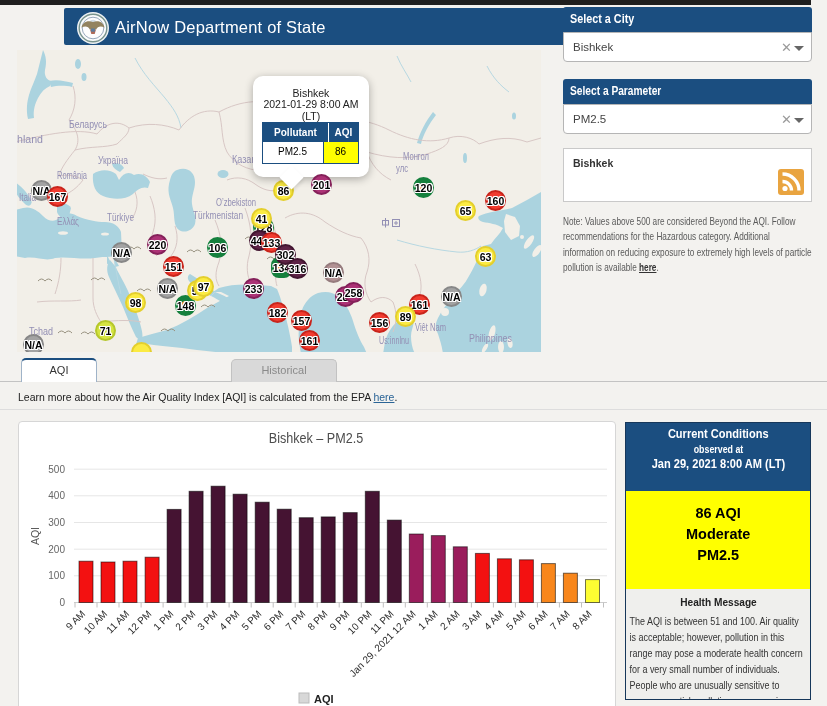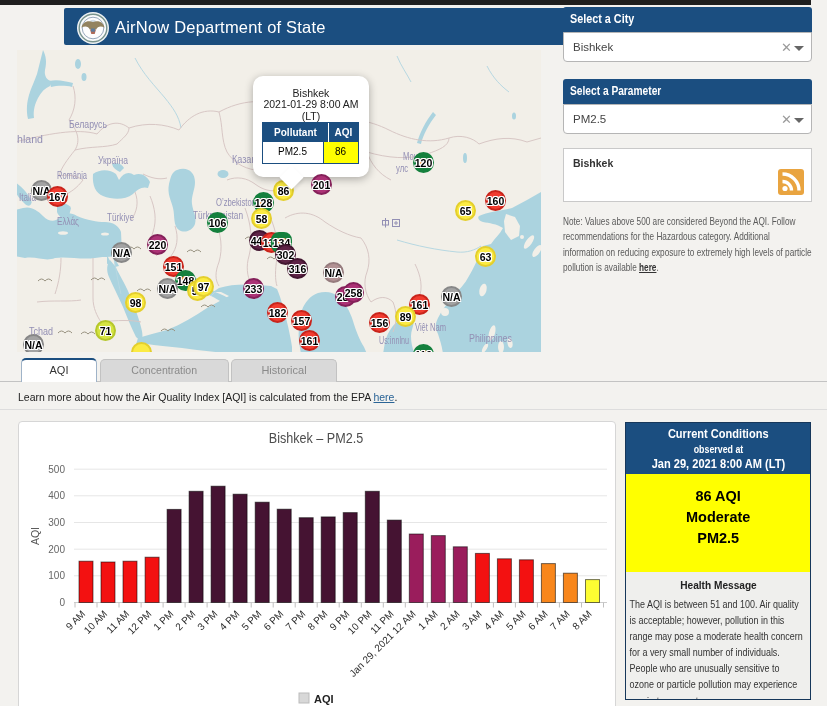--- a/index.html
+++ b/index.html
@@ -8,21 +8,21 @@
 .abs{position:absolute;}
 .blue{background:#1b4e80;}
 
 .m{position:absolute;width:21px;height:21px;border-radius:50%;
  display:flex;align-items:center;justify-content:center;
  font-size:10.5px;font-weight:bold;color:#000;
  text-shadow:-1px 0 0 #fff,1px 0 0 #fff,0 -1px 0 #fff,0 1px 0 #fff,
   -1px -1px 0 #fff,1px -1px 0 #fff,-1px 1px 0 #fff,1px 1px 0 #fff;}
 .my{background:#FBEB43;border:2px solid #E4CF2D;}
 .myg{background:#D5E441;border:2px solid #B6C72C;}
-.mo{background:#F79440;border:6px solid #15803d;}
+.mo{background:#F79440;border:6px solid #15803d;margin-top:25px;}
 .mr{background:#F13C30;border:2px solid #C9241B;}
 .mm{background:#AC3276;border:2px solid #85215A;}
 .mh{background:#5E2346;border:2px solid #431631;}
 .mg{background:#A3A3A3;border:2px solid #878787;}
 .mrb{background:#B29294;border:2px solid #967C7E;}
 </style></head>
 <body>
 <div id="page">
 <div class="abs" style="left:0;top:0;width:811px;height:5px;background:#1f1f1f"></div>
 <div class="abs blue" style="left:17px;top:8px;width:524px;height:37px;border-radius:2px;margin-left:47px;">
@@ -162,21 +162,21 @@
 <div class="m mg" style="left:6px;top:284px;">N/A</div>
 <div class="m my" style="left:114px;top:292px;"></div>
 <div class="m mm" style="left:130px;top:184px;">220</div>
 <div class="m mr" style="left:146px;top:206px;">151</div>
 <div class="m mo" style="left:158px;top:220px;">148</div>
 <div class="m mg" style="left:140px;top:228px;">N/A</div>
 <div class="m my" style="left:170px;top:230px;">53</div>
 <div class="m my" style="left:176px;top:226px;">97</div>
 <div class="m mo" style="left:190px;top:162px;">106</div>
 <div class="m mo" style="left:236px;top:142px;">128</div>
-<div class="m my" style="left:234px;top:158px;">58</div>
+<div class="m my" style="left:234px;top:158px;">41</div>
 <div class="m mh" style="left:232px;top:180px;">441</div>
 <div class="m mr" style="left:244px;top:182px;">133</div>
 <div class="m mo" style="left:254px;top:182px;border-radius:8px;">134</div>
 <div class="m mh" style="left:258px;top:194px;">302</div>
 <div class="m mh" style="left:270px;top:208px;">316</div>
 <div class="m mrb" style="left:306px;top:212px;">N/A</div>
 <div class="m mm" style="left:226px;top:228px;">233</div>
 <div class="m mr" style="left:250px;top:252px;">182</div>
 <div class="m mr" style="left:274px;top:260px;">157</div>
 <div class="m mr" style="left:282px;top:280px;">161</div>
@@ -228,21 +228,20 @@
 <svg class="abs" style="right:7px;bottom:6px" width="26" height="26" viewBox="0 0 26 26">
 <rect width="26" height="26" rx="3" fill="#E9A440"></rect>
 <circle cx="7" cy="19.5" r="2.6" fill="#fff"></circle>
 <path d="M4.5,12.5 a9,9 0 0 1 9,9" stroke="#fff" stroke-width="3.4" fill="none"></path>
 <path d="M4.5,5 a16.5,16.5 0 0 1 16.5,16.5" stroke="#fff" stroke-width="3.4" fill="none"></path>
 </svg>
 </div>
 <div class="abs" style="left:563px;top:214px;width:320px;font-size:10.3px;color:#5a5a5a;line-height:15.3px;transform:scaleX(0.8);transform-origin:left top;white-space:nowrap;">Note: Values above 500 are considered Beyond the AQI. Follow<br>recommendations for the Hazardous category. Additional<br>information on reducing exposure to extremely high levels of particle<br>pollution is available <a style="color:#333;font-weight:bold;text-decoration:underline;">here</a>.</div>
 <div class="abs" style="left:0;top:381px;width:827px;height:1px;background:#c3c3c3;"></div>
 <div class="abs" style="left:21px;top:358px;width:76px;height:24px;background:#fff;border:1px solid #9fb3c8;border-top:2px solid #1b4e80;border-bottom:none;border-radius:5px 5px 0 0;text-align:center;font-size:11px;color:#333;line-height:21px;">AQI</div>
-<div class="abs" style="left:100px;top:359px;width:129px;height:23px;background:#d9d9d9;border:1px solid #c2c2c2;border-bottom:none;border-radius:5px 5px 0 0;text-align:center;font-size:11px;color:#8a8a8a;line-height:21px;"><span style="display:inline-block;transform:scaleX(0.96);">Concentration</span></div>
 <div class="abs" style="left:231px;top:359px;width:106px;height:23px;background:#d9d9d9;border:1px solid #c2c2c2;border-bottom:none;border-radius:5px 5px 0 0;text-align:center;font-size:11px;color:#8a8a8a;line-height:21px;">Historical</div>
 <div class="abs" style="left:18px;top:391px;font-size:11px;color:#222;transform:scaleX(0.952);transform-origin:left top;white-space:nowrap;">Learn more about how the Air Quality Index [AQI] is calculated from the EPA <a style="color:#2a6496;text-decoration:underline;">here</a>.</div>
 <div class="abs" style="left:0;top:409px;width:827px;height:1px;background:#ddd;"></div>
 <div class="abs" style="left:18px;top:421px;width:598px;height:290px;background:#fff;border:1px solid #d6d6d6;border-radius:4px;">
 <svg width="596" height="288" viewBox="0 0 596 288">
 <text x="297" y="21" text-anchor="middle" font-size="15" fill="#4d4d4d" transform="translate(297 0) scale(0.84 1) translate(-297 0)">Bishkek – PM2.5</text>
 <g stroke="#e6e6e6" stroke-width="1">
 <line x1="55" y1="153.8" x2="588" y2="153.8"></line>
 <line x1="55" y1="127.2" x2="588" y2="127.2"></line>
 <line x1="55" y1="100.5" x2="588" y2="100.5"></line>
@@ -335,21 +334,21 @@
 <text x="485.4" y="192.5" text-anchor="end" transform="rotate(-45 485.4 192.5)">4 AM</text>
 <text x="507.4" y="192.5" text-anchor="end" transform="rotate(-45 507.4 192.5)">5 AM</text>
 <text x="529.4" y="192.5" text-anchor="end" transform="rotate(-45 529.4 192.5)">6 AM</text>
 <text x="551.4" y="192.5" text-anchor="end" transform="rotate(-45 551.4 192.5)">7 AM</text>
 <text x="573.5" y="192.5" text-anchor="end" transform="rotate(-45 573.5 192.5)">8 AM</text>
 </g>
 <rect x="280" y="271" width="10" height="10" fill="#d8d8d8" stroke="#bbb"></rect>
 <text x="295" y="280.5" font-size="11" font-weight="bold" fill="#222">AQI</text>
 </svg></div>
 <div class="abs" style="left:625px;top:422px;width:186px;height:278px;border:1px solid #16375a;background:#efefed;overflow:hidden;">
-<div style="background:#1b4e80;color:#fff;text-align:center;padding:4px 0 3px;">
+<div style="background:#1b4e80;color:#fff;text-align:center;padding:4px 0 20px;">
 <div style="font-size:13px;font-weight:bold;line-height:14px;"><span style="display:inline-block;transform:scaleX(0.85);white-space:nowrap;">Current Conditions</span></div>
 <div style="font-size:10.5px;font-weight:bold;line-height:12px;margin-top:2px;"><span style="display:inline-block;transform:scaleX(0.84);white-space:nowrap;">observed at</span></div>
 <div style="font-size:13.5px;font-weight:bold;line-height:15px;margin-top:1px;"><span style="display:inline-block;transform:scaleX(0.82);white-space:nowrap;">Jan 29, 2021 8:00 AM (LT)</span></div>
 </div>
 <div style="background:#ffff00;text-align:center;height:98px;padding-top:11px;color:#000;">
 <div style="font-size:15.4px;font-weight:bold;line-height:21px;"><span style="display:inline-block;transform:scaleX(0.94);white-space:nowrap;">86 AQI</span><br><span style="display:inline-block;transform:scaleX(0.94);white-space:nowrap;">Moderate</span><br><span style="display:inline-block;transform:scaleX(0.94);white-space:nowrap;">PM2.5</span></div>
 </div>
 <div style="padding:7px 0 0 0;">
 <div style="text-align:center;font-size:11.5px;font-weight:bold;color:#222;line-height:12px;"><span style="display:inline-block;transform:scaleX(0.88);white-space:nowrap;">Health Message</span></div>
 <div style="font-size:10.3px;color:#333;line-height:16.1px;margin-top:6px;padding-left:4px;transform:scaleX(0.87);transform-origin:left top;white-space:nowrap;">The AQI is between 51 and 100. Air quality<br>is acceptable; however, pollution in this<br>range may pose a moderate health concern<br>for a very small number of individuals.<br>People who are unusually sensitive to<br>ozone or particle pollution may experience<br>respiratory symptoms.</div>

